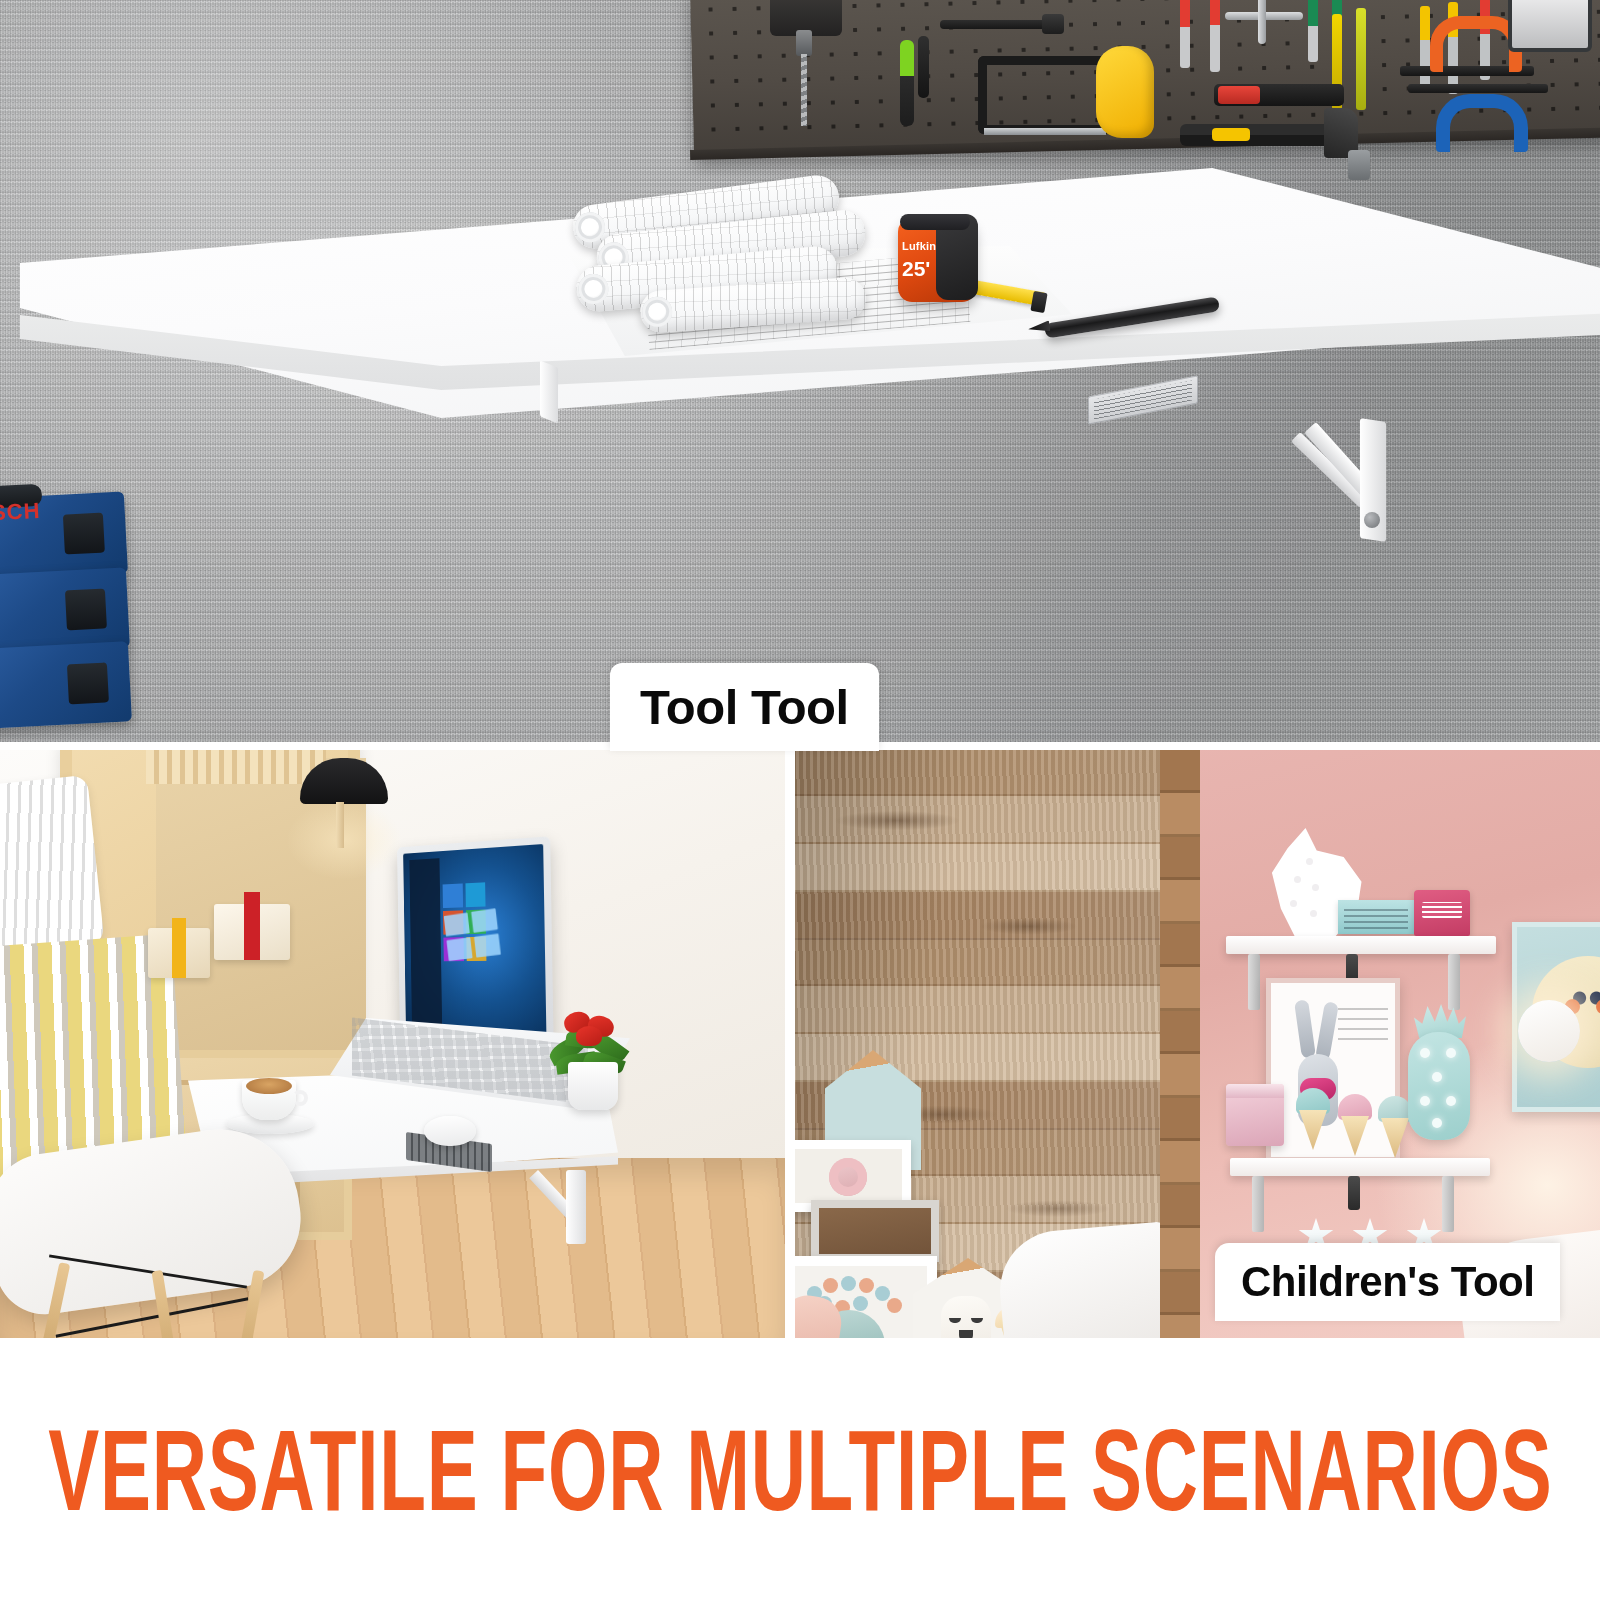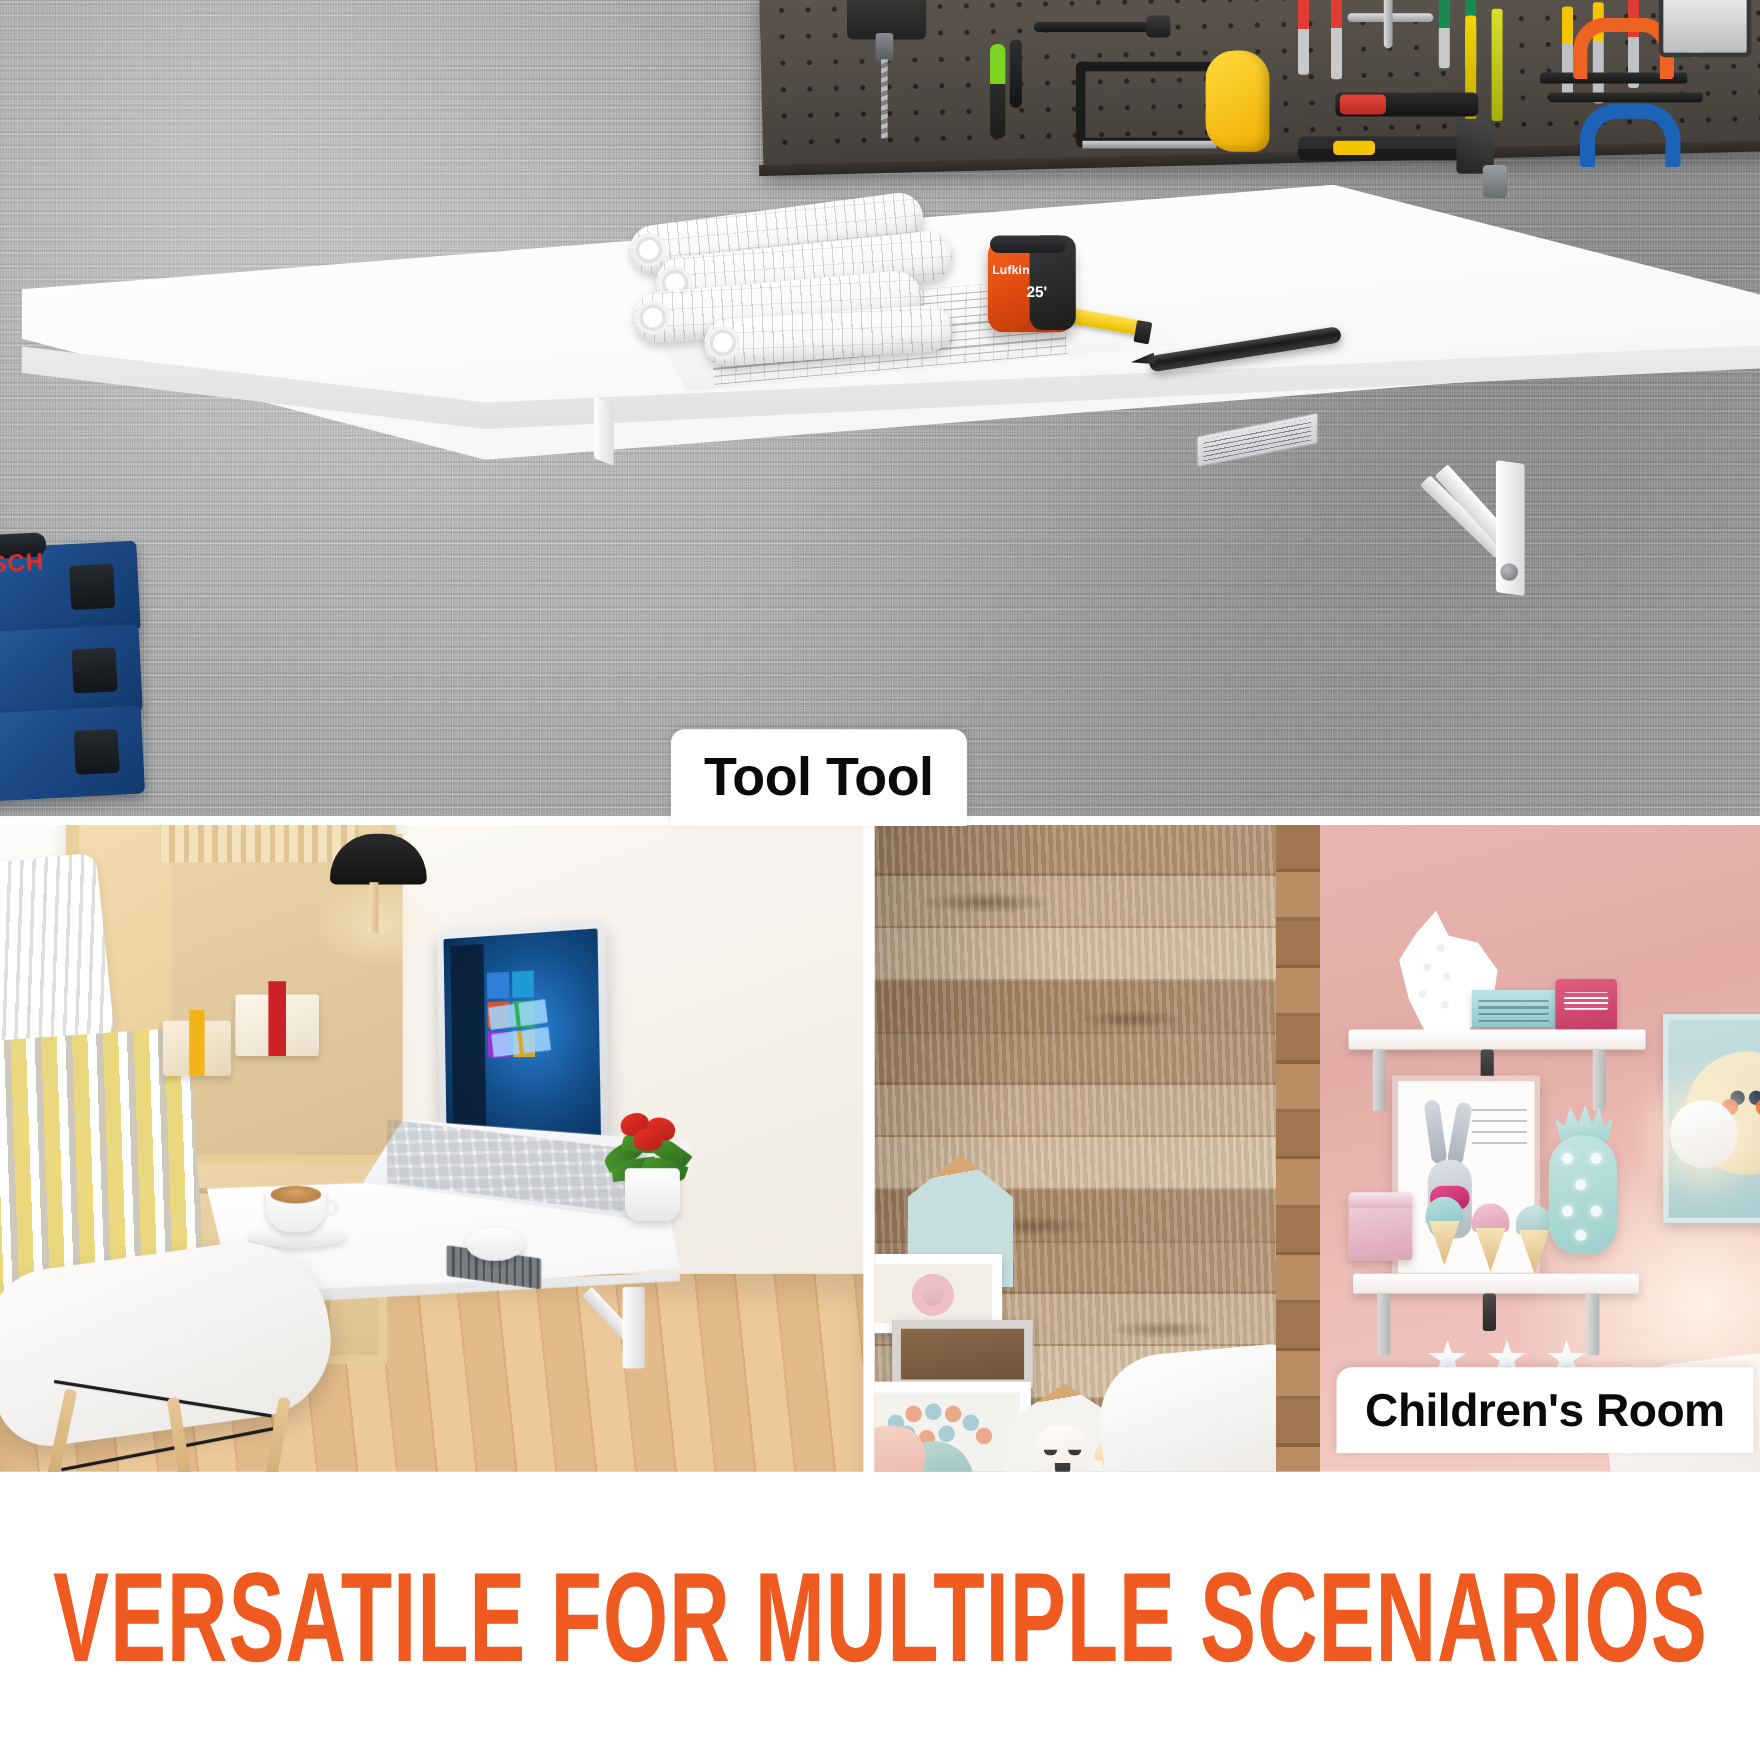--- a/index.html
+++ b/index.html
@@ -205,22 +205,22 @@
     position:absolute; left:936px; top:214px; width:42px; height:86px; border-radius:12px;
     background:linear-gradient(160deg,#3a3a3c,#1d1d1e);
   }
   .tape-top{ position:absolute; left:900px; top:214px; width:70px; height:16px; border-radius:8px;
     background:linear-gradient(180deg,#36363a,#1f1f22); }
   .tape-text{
     position:absolute; left:902px; top:240px; width:54px; 
     font-size:11px; font-weight:700; color:#fff; letter-spacing:.2px;
   }
   .tape-num{
-    position:absolute; left:902px; top:258px; width:50px; text-align:right;
-    font-size:14px; font-weight:700; color:#fff; line-height:1;
+    position:absolute; left:902px; top:258px; width:50px; text-align:left;
+    font-size:21px; font-weight:700; color:#fff; line-height:1;
   }
   .tape-blade{
     position:absolute; left:948px; top:284px; width:96px; height:14px;
     background:linear-gradient(180deg,#ffe14d,#e7bc00); transform:rotate(10deg);
     box-shadow:0 2px 4px rgba(0,0,0,.25);
   }
   .tape-hook{ position:absolute; left:1032px; top:292px; width:14px; height:20px;
     background:linear-gradient(180deg,#3a3a3c,#19191a); transform:rotate(10deg); border-radius:2px; }
 
   .pen{
@@ -782,19 +782,19 @@
       <div class="moon-face" style="background:radial-gradient(circle at 24% 42%,#e4642e 7px,transparent 8px),
                   radial-gradient(circle at 76% 42%,#e4642e 7px,transparent 8px),
                   radial-gradient(circle at 36% 26%,#22304e 6px,transparent 7px),
                   radial-gradient(circle at 64% 26%,#22304e 6px,transparent 7px)"></div>
     </div>
     <div class="wall-lamp"></div>
     <div class="kid-bed"></div>
   </div>
 
   <div class="chip" id="chip-tool">Tool Tool</div>
-  <div class="chip" id="chip-kids">Children's Room</div>
+  <div class="chip" id="chip-kids">Children's Tool</div>
 
   <div id="banner">
     <div id="banner-text">VERSATILE FOR MULTIPLE SCENARIOS</div>
   </div>
 
 </div>
 
 </body></html>

